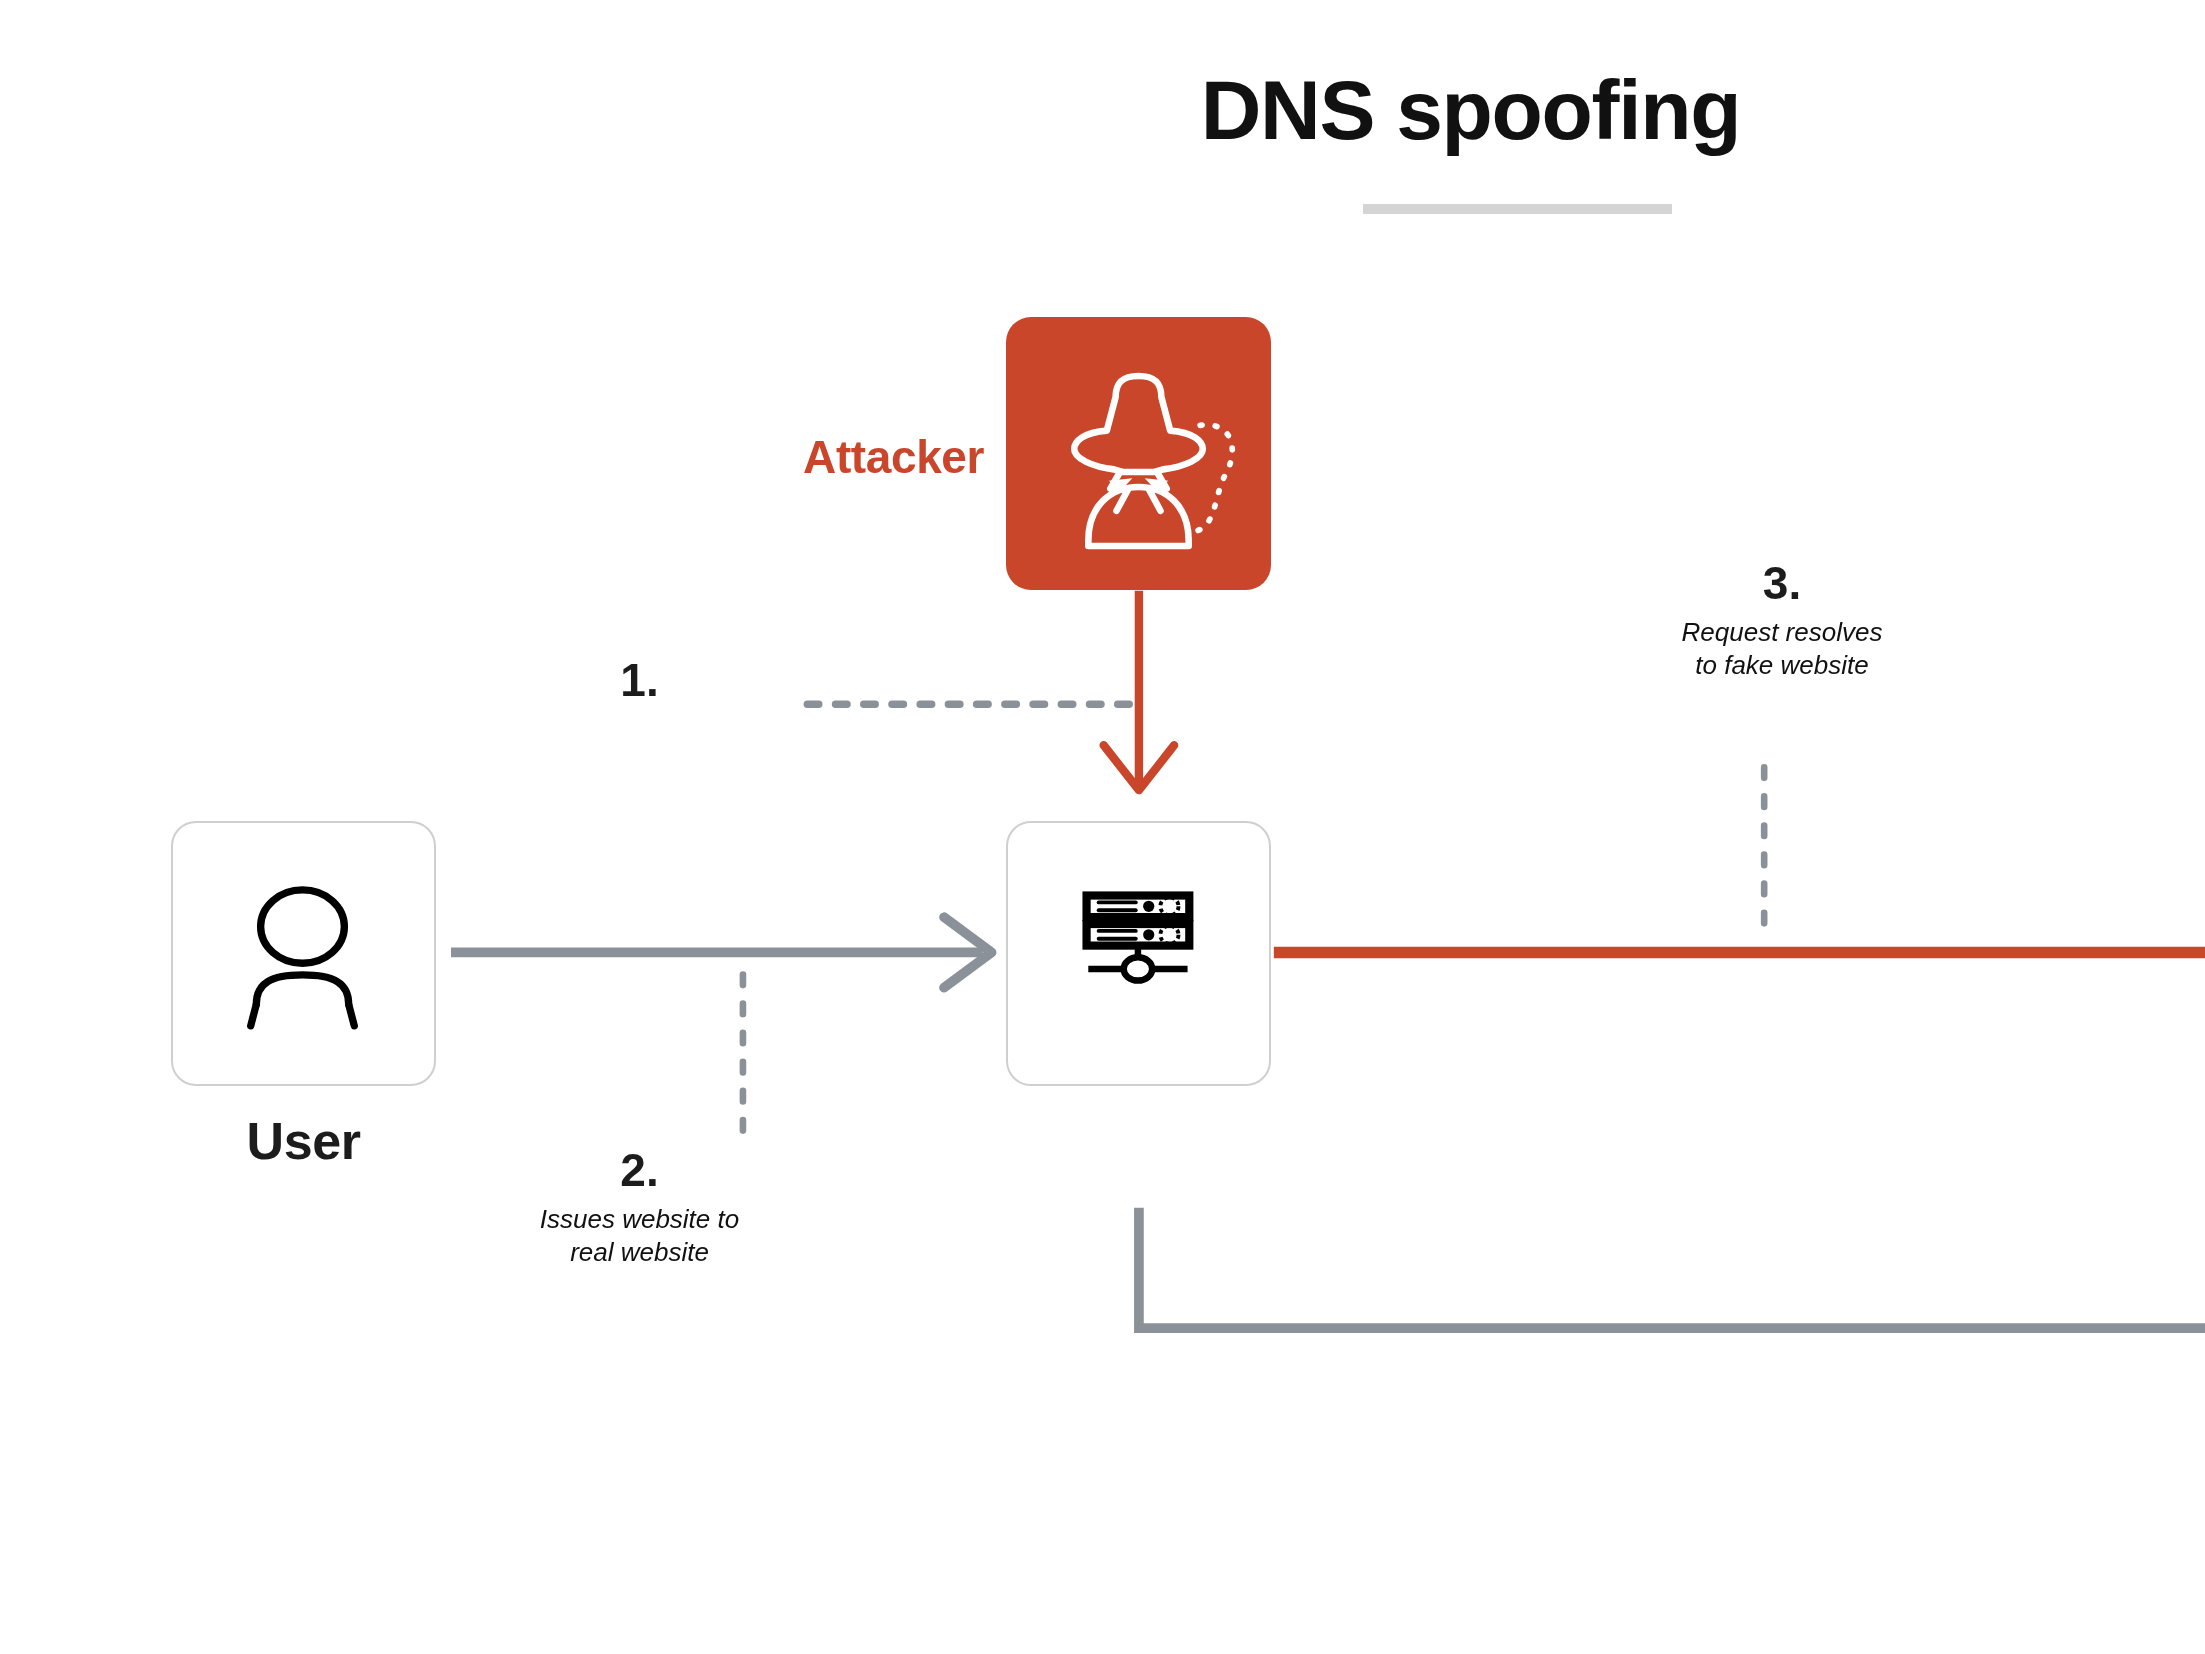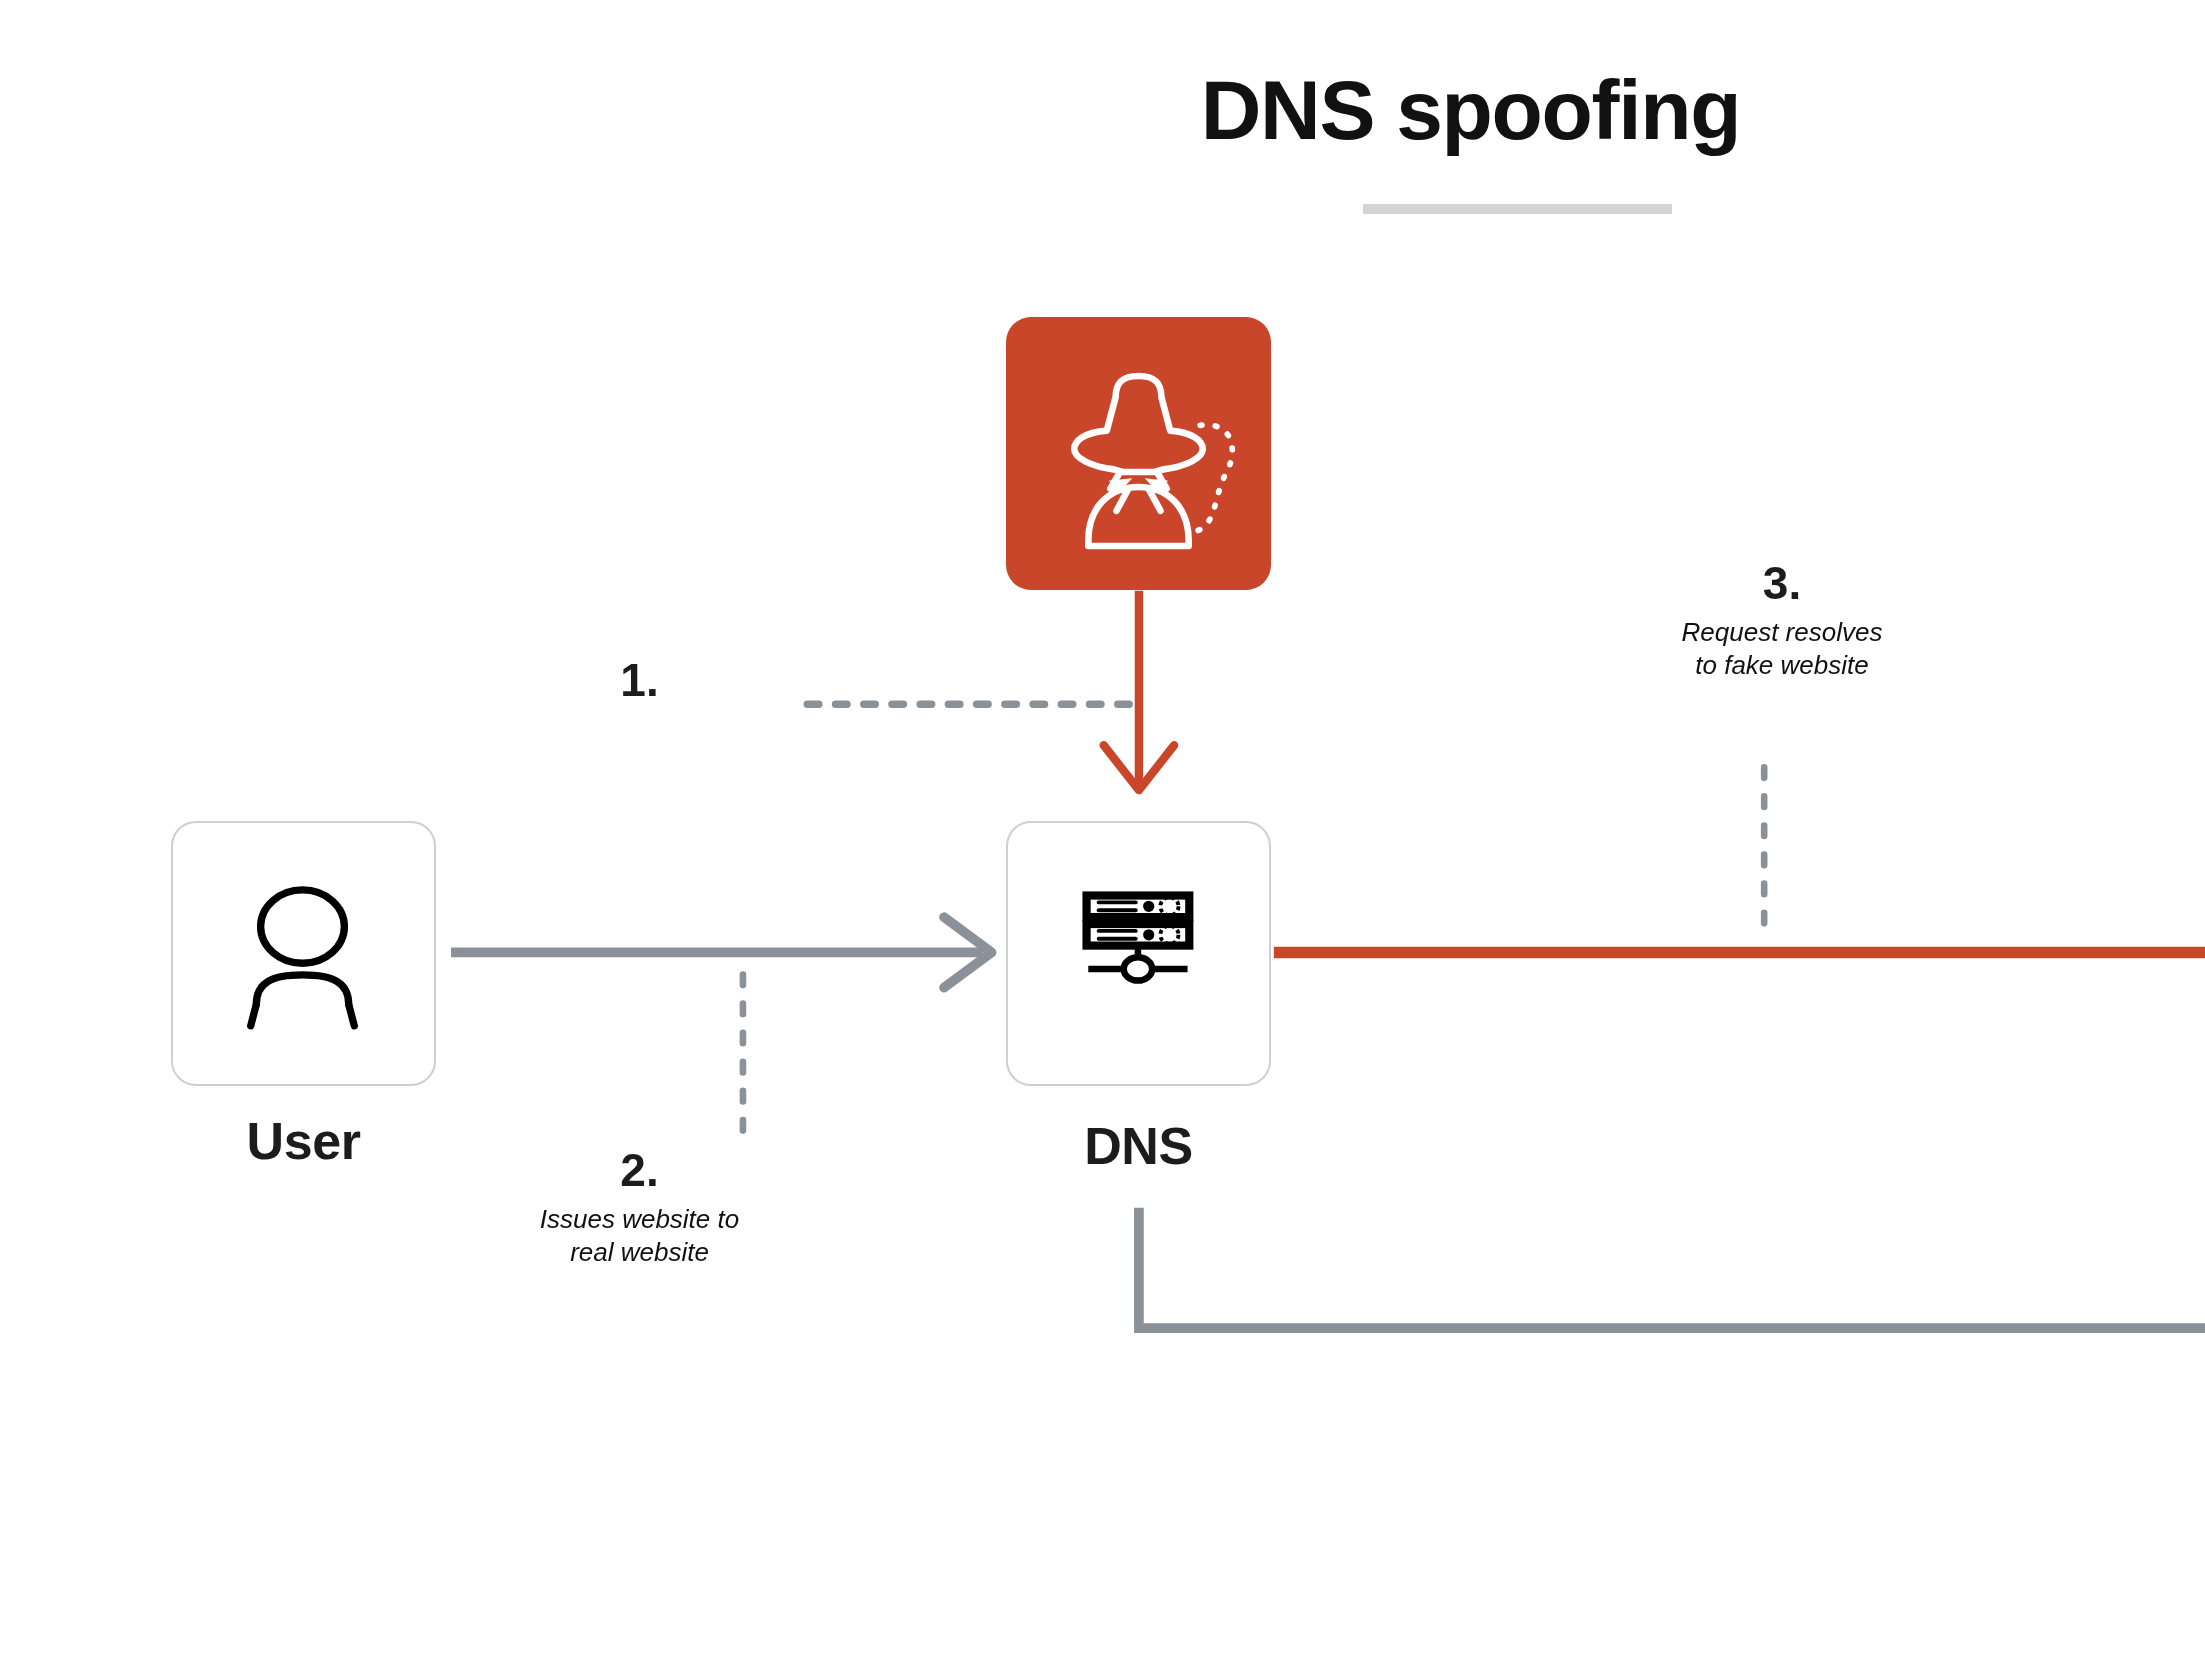--- a/index.html
+++ b/index.html
@@ -111,20 +111,21 @@
 
         <path d="M 342 352 L 364 390 L 324 392 L 350 440"></path>
       </g>
 
       <path d="M 232 372 L 286 366 L 262 392 Z" fill="#ffffff"></path>
       <path d="M 368 372 L 314 366 L 338 392 Z" fill="#ffffff"></path>
 
       <path d="M 440 246 C 512 236 528 300 500 352 C 470 408 478 470 432 486" fill="none" stroke="#ffffff" stroke-width="13" stroke-linecap="round" stroke-dasharray="4 30"></path>
     </svg>
   </div>
+  <div id="attacker-label">Attacker</div>
 
   <div class="node outline-gray" id="user-box">
     <svg viewBox="0 0 600 600" width="259" height="259">
       <g fill="none" stroke="#000000" stroke-width="17" stroke-linecap="round">
         <ellipse cx="300" cy="240" rx="97" ry="85"></ellipse>
         <path d="M 193 420 L 180 470 M 407 420 L 420 470"></path>
         <path d="M 193 420 C 193 370 228 352 300 352 C 372 352 407 370 407 420"></path>
       </g>
     </svg>
   </div>
@@ -147,21 +148,20 @@
         <line x1="210" y1="268" x2="296" y2="268"></line>
       </g>
       <circle cx="326" cy="259" r="13" fill="#000000"></circle>
       <circle cx="374" cy="259" r="21" fill="none" stroke="#000000" stroke-width="9" stroke-dasharray="9 8"></circle>
 
       <line x1="301" y1="284" x2="301" y2="318" stroke="#000000" stroke-width="15"></line>
       <line x1="186" y1="338" x2="416" y2="338" stroke="#000000" stroke-width="15"></line>
       <ellipse cx="301" cy="338" rx="33" ry="27" fill="#ffffff" stroke="#000000" stroke-width="15"></ellipse>
     </svg>
   </div>
-  <div class="node-label" id="dns-label">DNS</div>
 
   <div class="node-label" id="real-label">Real website</div>
 
   <div class="step" id="step1">
     <div class="step-num">1.</div>
   </div>
 
   <div class="step" id="step2">
     <div class="step-num">2.</div>
     <div class="step-text">Issues website to

